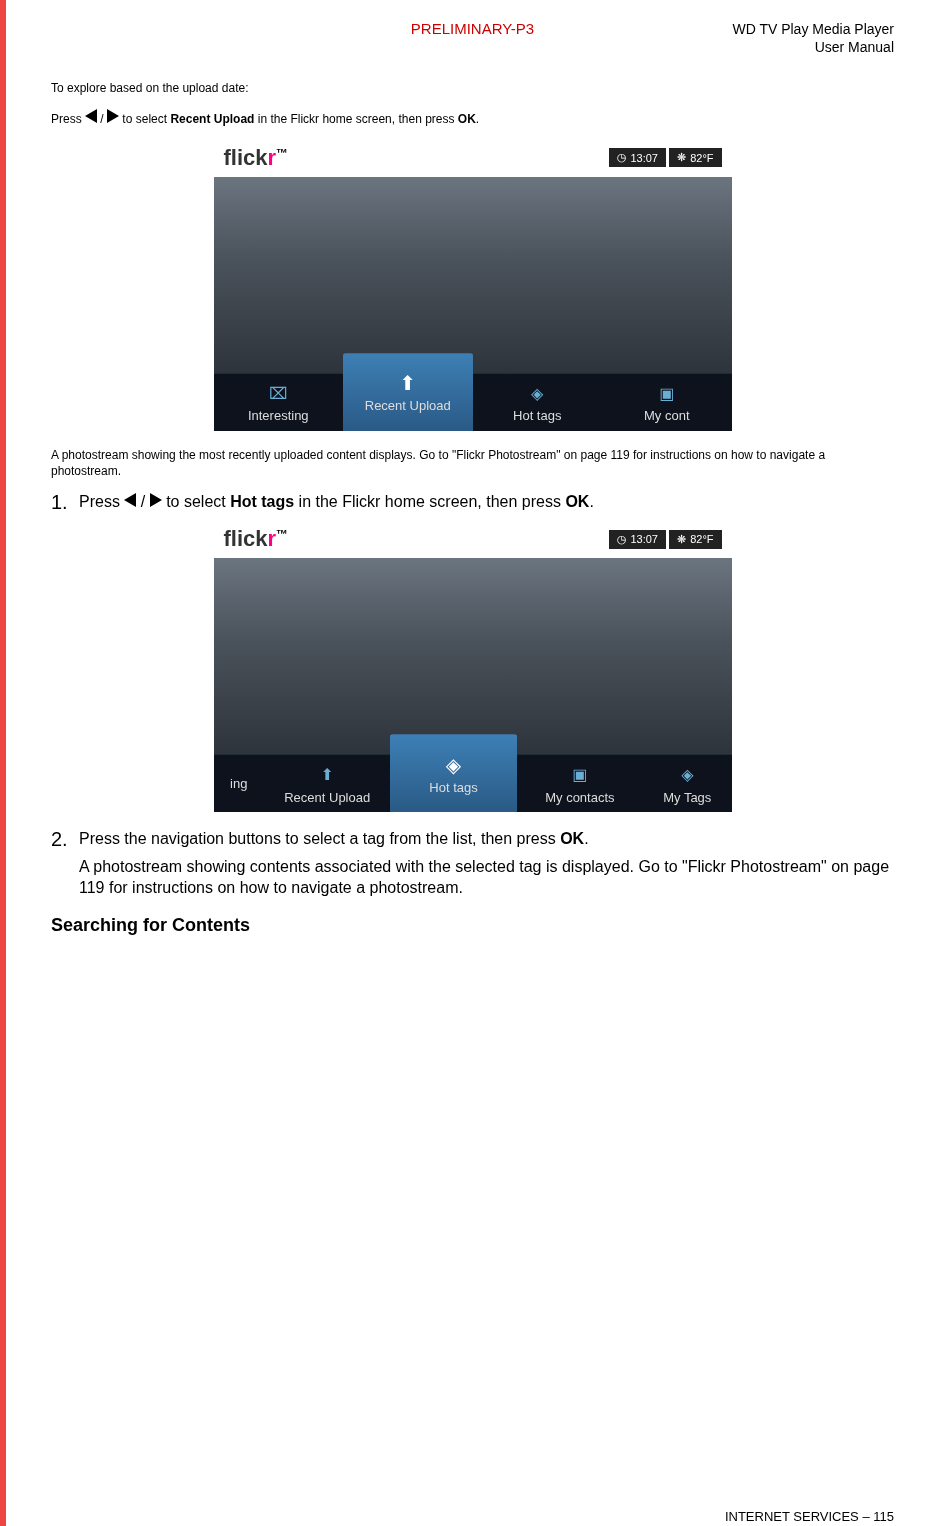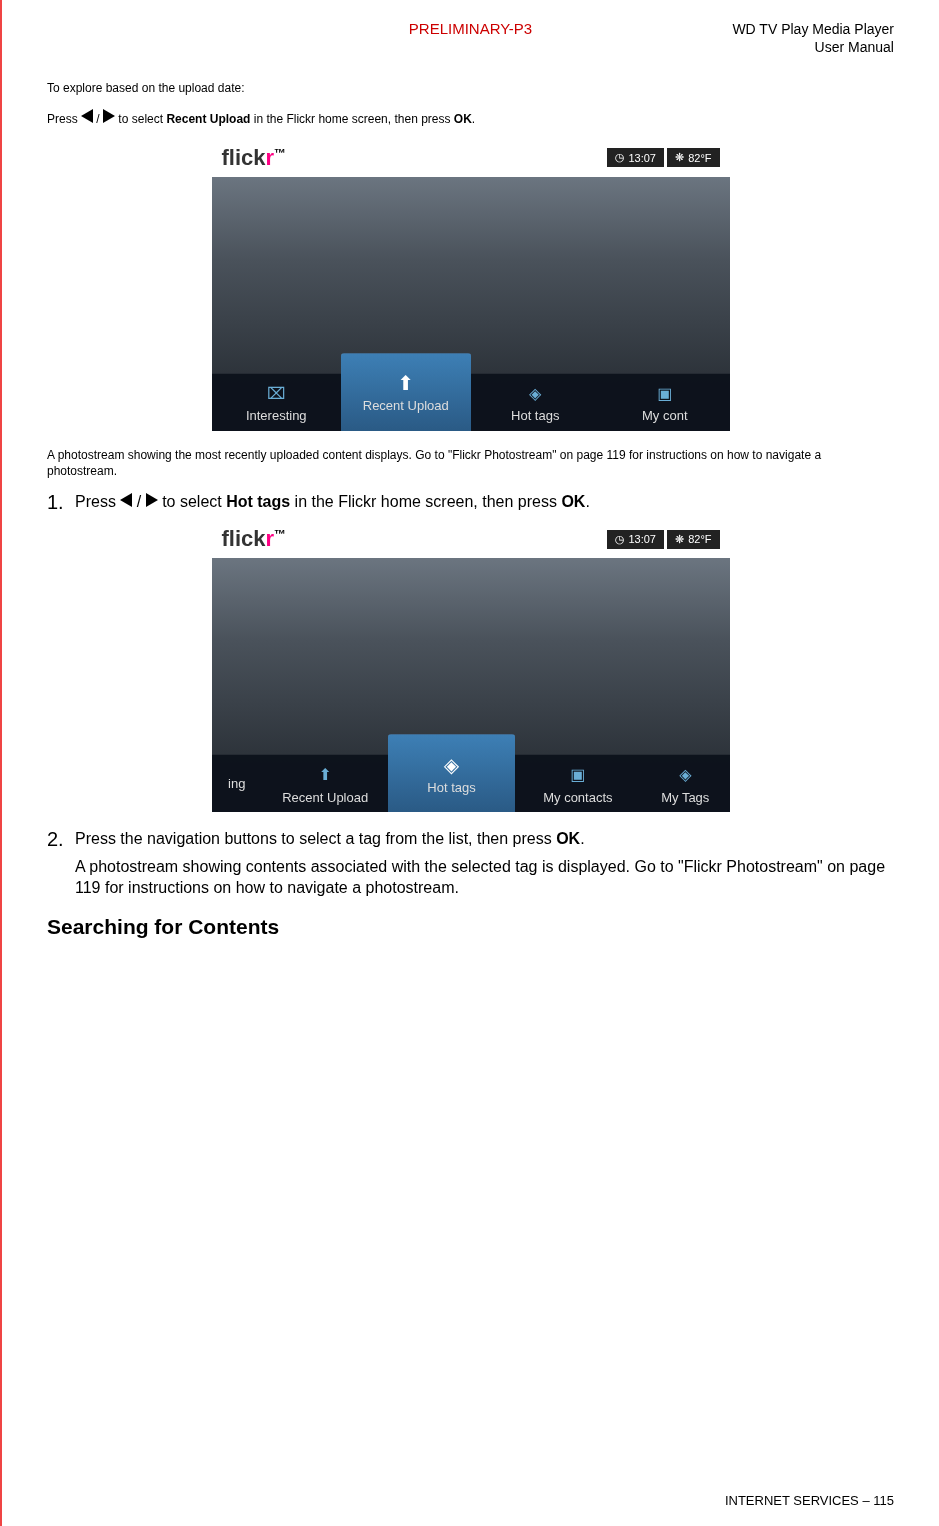--- a/index.html
+++ b/index.html
@@ -1,17 +1,17 @@
 <!DOCTYPE html>
 <html><head>
   <meta charset="utf-8">
   <style>
     * { margin: 0; padding: 0; box-sizing: border-box; }
     body { font-family: Helvetica, Arial, sans-serif; font-size: 18px; color: #000; background: #fff; width: 939px; }
-    .page { padding: 20px 45px 40px 45px; position: relative; border-left: 2px solid #ef4444; min-height: 1526px; }
+    .page { padding: 20px 45px 40px 45px; position: relative; border-left: 6px solid #ef4444; min-height: 1526px; }
     .header-row { display: flex; justify-content: space-between; align-items: flex-start; margin-bottom: 24px; }
     .header-left { flex: 1; }
     .header-center { flex: 1; text-align: center; color: #c00; font-size: 15px; }
     .header-right { flex: 1; text-align: right; font-size: 14px; line-height: 1.3; }
     .body-text { font-size: 12px; line-height: 1.35; margin-bottom: 12px; }
     .triangle-left { width: 0; height: 0; border-top: 7px solid transparent; border-bottom: 7px solid transparent; border-right: 12px solid #000; display: inline-block; }
     .triangle-right { width: 0; height: 0; border-top: 7px solid transparent; border-bottom: 7px solid transparent; border-left: 12px solid #000; display: inline-block; }
     .bold { font-weight: bold; }
     .screenshot { display: block; margin: 6px auto 16px auto; width: 518px; height: 292px; background: #2a2e33; position: relative; overflow: hidden; }
     .ss-header { background: #ffffff; height: 38px; display: flex; align-items: center; justify-content: space-between; padding: 0 10px; }
@@ -22,22 +22,22 @@
     .ss-sky { position: absolute; top: 38px; left: 0; right: 0; bottom: 48px; background: linear-gradient(180deg, #6b7580 0%, #4a525b 40%, #2b3138 100%); }
     .ss-nav { position: absolute; bottom: 0; left: 0; right: 0; height: 58px; display: flex; background: rgba(10, 15, 25, 0.9); }
     .ss-nav-item { flex: 1; display: flex; flex-direction: column; align-items: center; justify-content: center; color: #ddd; font-size: 13px; gap: 3px; position: relative; border-top: 1px solid rgba(255,255,255,0.1); }
     .ss-nav-item.selected { height: 78px; margin-top: -20px; background: linear-gradient(180deg, #3d7fb5 0%, #2a5a85 100%); border-radius: 3px 3px 0 0; }
     .ss-icon { width: 24px; height: 24px; display: flex; align-items: center; justify-content: center; color: #6aaed6; font-size: 16px; }
     .ss-nav-item.selected .ss-icon { color: #fff; font-size: 20px; }
     .list-item { display: flex; margin-bottom: 4px; }
     .list-num { width: 28px; flex-shrink: 0; font-size: 20px; }
     .list-content { flex: 1; font-size: 16px; line-height: 1.35; }
     .list-content p { margin-bottom: 6px; }
-    .section-heading { font-weight: bold; font-size: 21px; margin-top: 10px; margin-bottom: 10px; }
-    .footer { position: absolute; bottom: 18px; right: 45px; font-size: 13px; }
+    .section-heading { font-weight: bold; font-size: 18px; margin-top: 10px; margin-bottom: 10px; }
+    .footer { position: absolute; bottom: 2px; right: 45px; font-size: 13px; }
   </style>
 </head>
 <body>
 
 <div class="page">
 
   <div class="header-row">
     <div class="header-left"></div>
     <div class="header-center">PRELIMINARY-P3</div>
     <div class="header-right">

